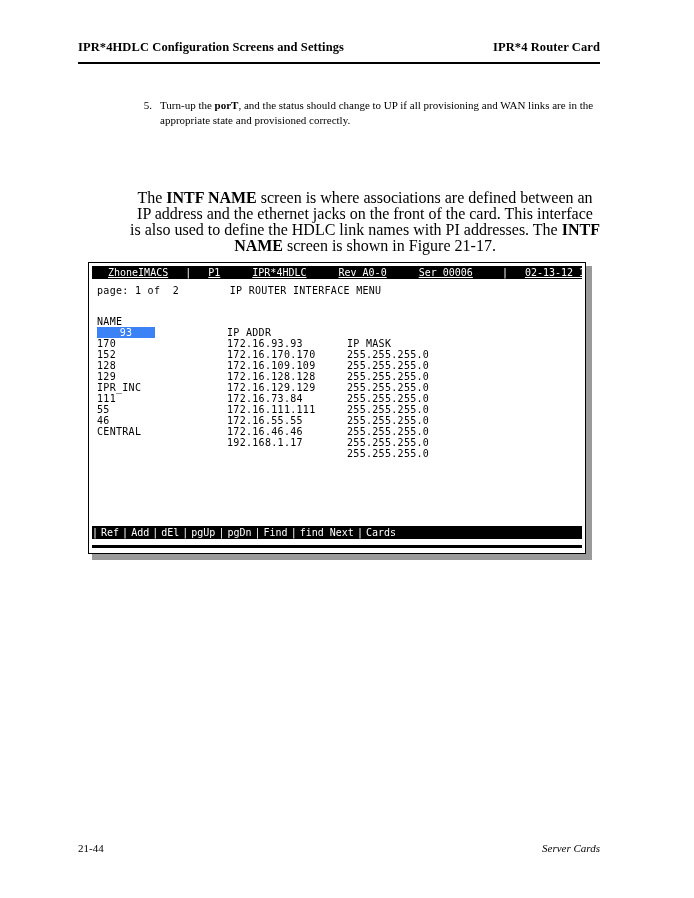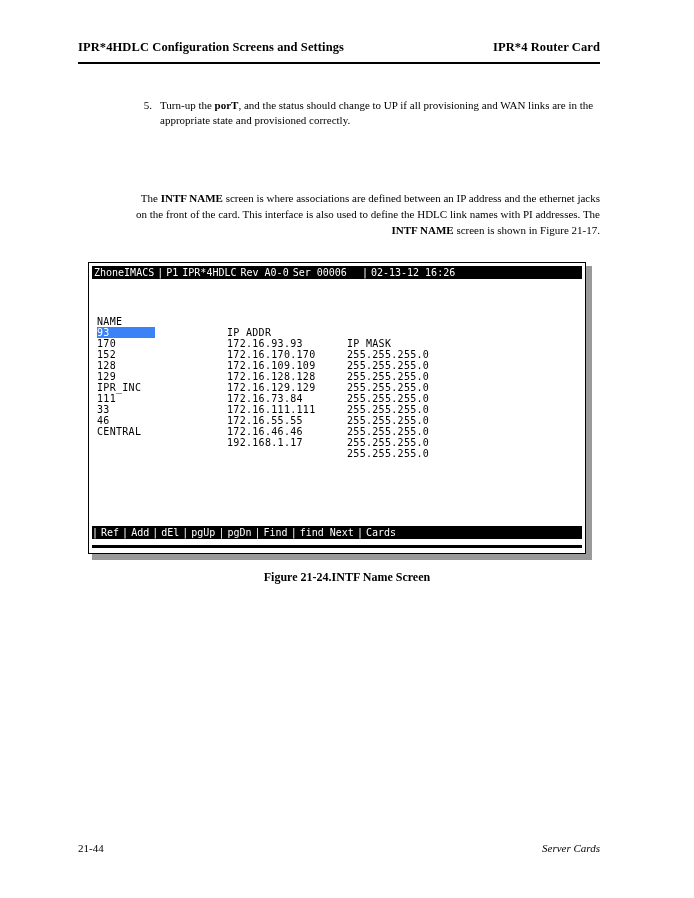--- a/index.html
+++ b/index.html
@@ -78,23 +78,23 @@
     font-weight: bold;
     letter-spacing: 0.1px;
   }
 
   
   .body-para {
     position: absolute;
     left: 130px;
     top: 190px;
     width: 470px;
-    font-size: 11px;
+    font-size: 16px;
     line-height: 16px;
-    text-align: right;
+    text-align: center;
   }
 
   
   .terminal-wrap {
     position: absolute;
     left: 88px;
     top: 262px;
     width: 504px;
     height: 298px;
   }
@@ -129,21 +129,21 @@
     height: 13px;
     background: #000000;
     color: #ffffff;
     display: flex;
     align-items: center;
     font-family: "DejaVu Sans Mono", monospace;
     font-size: 10px;
     white-space: pre;
     letter-spacing: 0px;
   }
-  .term-titlebar .seg { padding: 0 2px; }
+  .term-titlebar .seg { padding: 0 16px; text-decoration: underline; }
   .term-titlebar .sep { padding: 0 1px; }
 
   .term-subtitle {
     position: absolute;
     left: 8px;
     top: 22px;
     white-space: pre;
     letter-spacing: 0.3px;
   }
 
@@ -152,20 +152,21 @@
     left: 8px;
     top: 42px;
     width: 460px;
   }
   .term-row {
     display: block;
     height: 11px;
     white-space: pre;
     position: relative;
     letter-spacing: 0.3px;
+    text-align: center;
   }
   .col-name { position: absolute; left: 0; }
   .col-addr { position: absolute; left: 130px; }
   .col-mask { position: absolute; left: 250px; }
   .row-sel .col-name {
     background: #3b82f6;
     color: #ffffff;
     display: inline-block;
     width: 58px;
   }
@@ -249,20 +250,21 @@
         <span class="seg">ZhoneIMACS</span>
         <span class="sep">|</span>
         <span class="seg">P1</span>
         <span class="seg">IPR*4HDLC</span>
         <span class="seg">Rev A0-0</span>
         <span class="seg">Ser 00006</span>
         <span class="sep">  |</span>
         <span class="seg">02-13-12 16:26</span>
       </div>
 
+      <div class="term-subtitle">page: 1 of  2        IP ROUTER INTERFACE MENU</div>
 
       <div class="term-table">
 
         <div class="term-row">
           <span class="col-name">NAME</span>
           <span class="col-addr">IP ADDR</span>
           <span class="col-mask">IP MASK</span>
         </div>
 
         <div class="term-row row-sel">
@@ -301,21 +303,21 @@
           <span class="col-mask">255.255.255.0</span>
         </div>
 
         <div class="term-row">
           <span class="col-name">111</span>
           <span class="col-addr">172.16.111.111</span>
           <span class="col-mask">255.255.255.0</span>
         </div>
 
         <div class="term-row">
-          <span class="col-name">33</span>
+          <span class="col-name">55</span>
           <span class="col-addr">172.16.55.55</span>
           <span class="col-mask">255.255.255.0</span>
         </div>
 
         <div class="term-row">
           <span class="col-name">46</span>
           <span class="col-addr">172.16.46.46</span>
           <span class="col-mask">255.255.255.0</span>
         </div>
 
@@ -343,18 +345,17 @@
         <span class="msep">|</span>
         <span class="mitem">find Next</span>
         <span class="msep">|</span>
         <span class="mitem">Cards</span>
       </div>
 
       <div class="term-footrule"></div>
     </div>
   </div>
 
-  <div class="figure-caption">Figure 21-24.INTF Name Screen</div>
 
   <div class="footer-left">21-44</div>
   <div class="footer-right">Server Cards</div>
 
 </div>
 
 </body></html>

